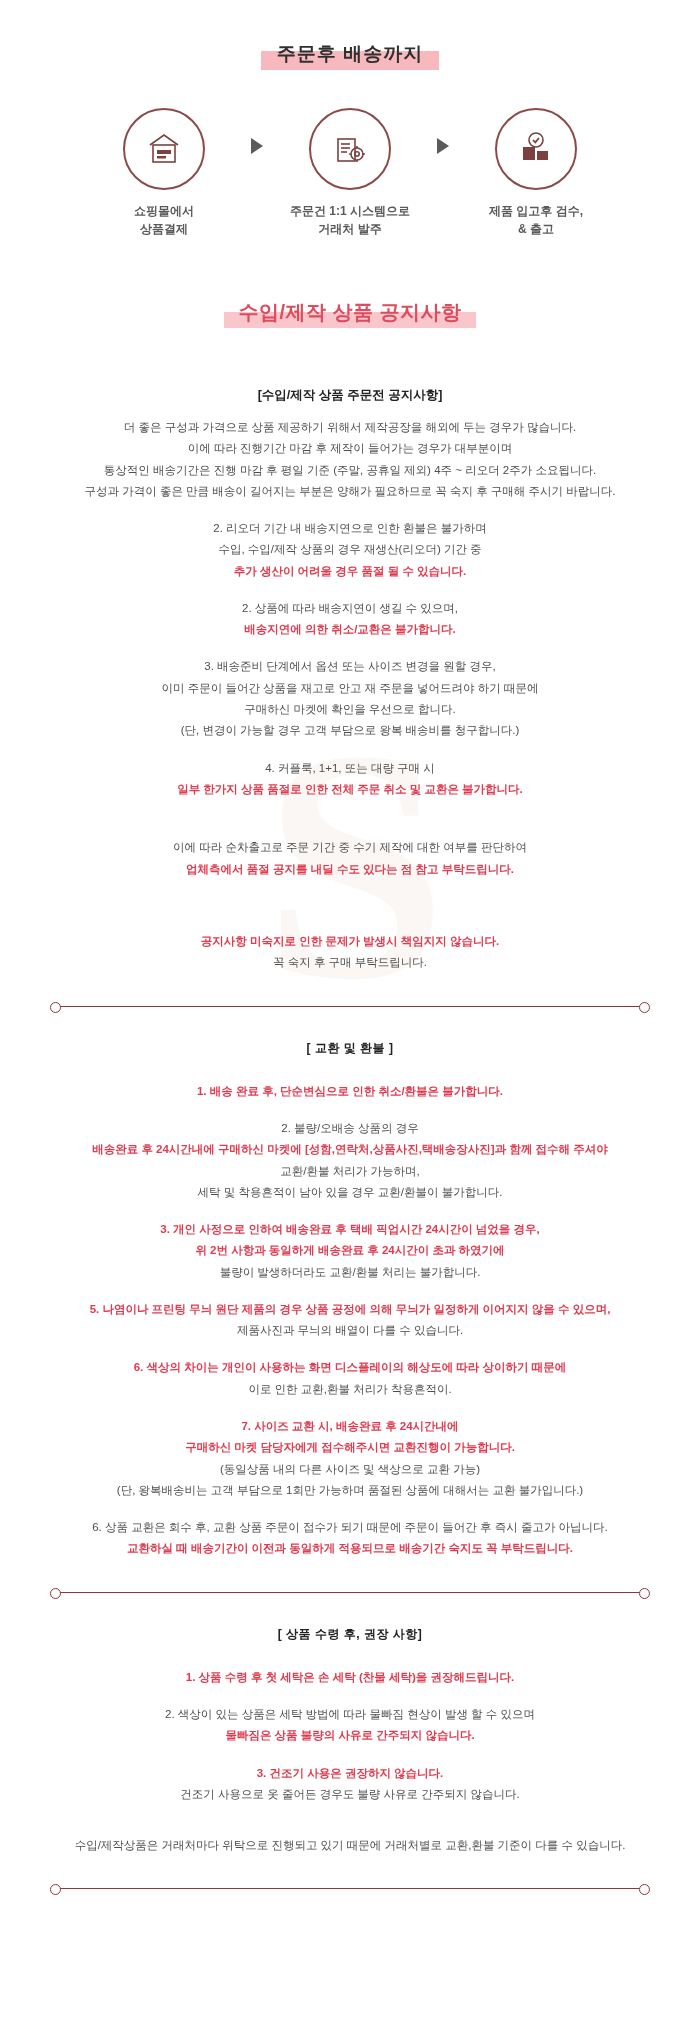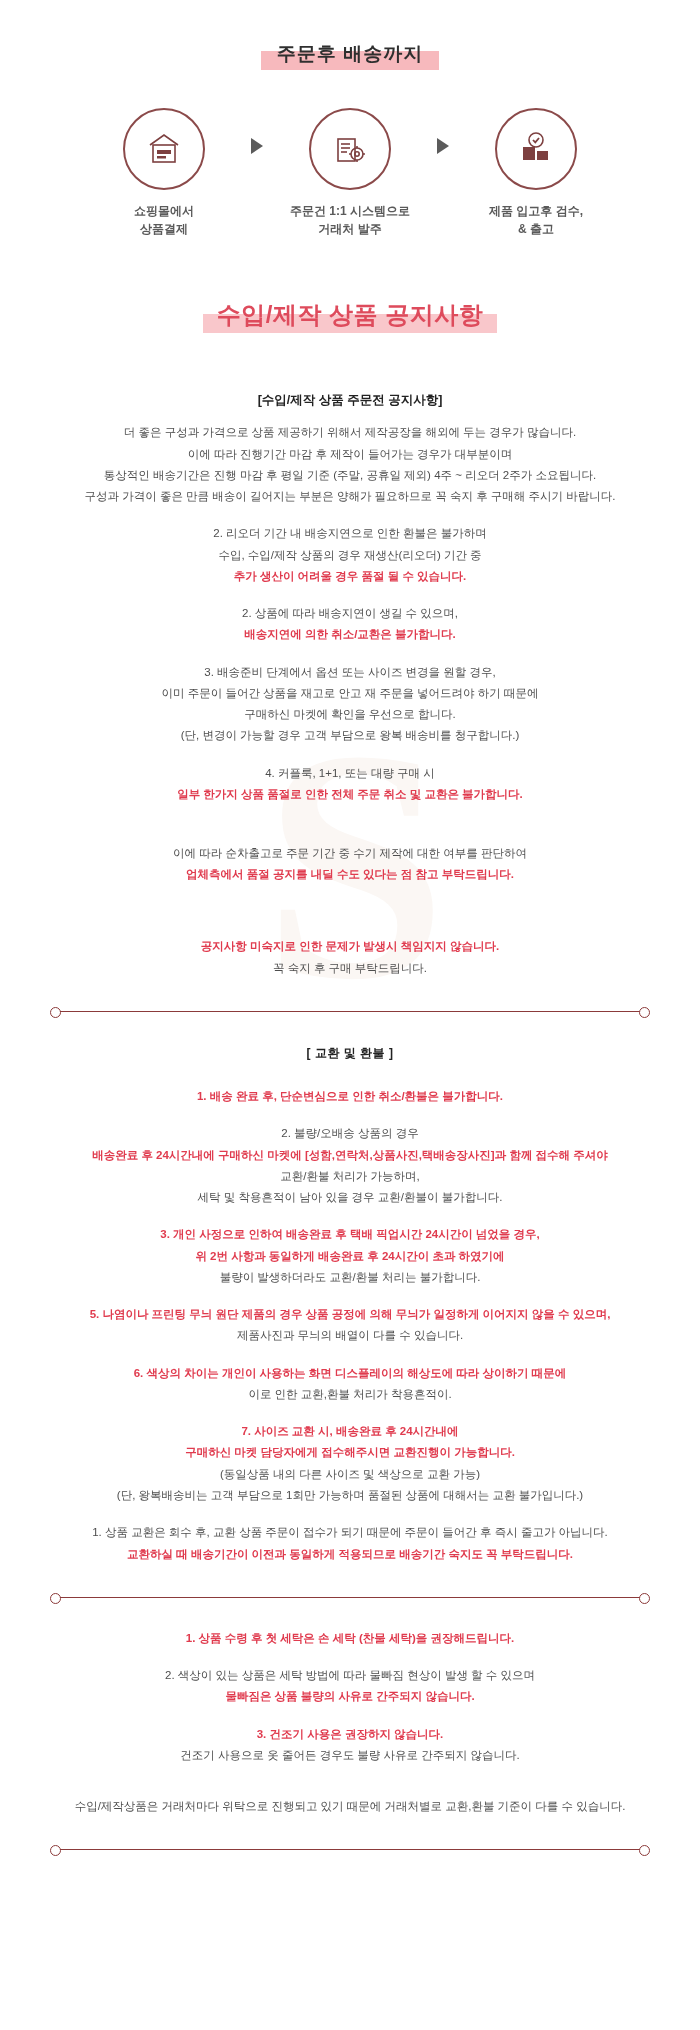--- a/index.html
+++ b/index.html
@@ -88,21 +88,21 @@
     border-left:12px solid #5b5b5b;
   }
 
   
   .section-heading-wrap{
     text-align:center;
     margin-top:60px;
   }
   .section-heading{
     display:inline-block;
-    font-size:24px;
+    font-size:20px;
     font-weight:bold;
     color:#de4b5c;
     letter-spacing:0.5px;
     padding:0 14px 3px 14px;
     background:linear-gradient(to top,#f9c7cb 0%,#f9c7cb 55%,rgba(249,199,203,0) 55%);
     line-height:1.3;
   }
 
   
   .block{
@@ -233,31 +233,32 @@
 
     <div class="block">
       <div class="sub-heading">[ 교환 및 환불 ]</div>
       <div id="exchange-items">
           <div class="para"><span class="red">1. 배송 완료 후, 단순변심으로 인한 취소/환불은 불가합니다.</span></div>
           <div class="para"><span>2. 불량/오배송 상품의 경우</span><br><span class="red">배송완료 후 24시간내에 구매하신 마켓에 [성함,연락처,상품사진,택배송장사진]과 함께 접수해 주셔야</span><br><span>교환/환불 처리가 가능하며,</span><br><span>세탁 및 착용흔적이 남아 있을 경우 교환/환불이 불가합니다.</span></div>
           <div class="para"><span class="red">3. 개인 사정으로 인하여 배송완료 후 택배 픽업시간 24시간이 넘었을 경우,</span><br><span class="red">위 2번 사항과 동일하게 배송완료 후 24시간이 초과 하였기에</span><br><span>불량이 발생하더라도 교환/환불 처리는 불가합니다.</span></div>
           <div class="para"><span class="red">5. 나염이나 프린팅 무늬 원단 제품의 경우 상품 공정에 의해 무늬가 일정하게 이어지지 않을 수 있으며,</span><br><span>제품사진과 무늬의 배열이 다를 수 있습니다.</span></div>
           <div class="para"><span class="red">6. 색상의 차이는 개인이 사용하는 화면 디스플레이의 해상도에 따라 상이하기 때문에</span><br><span>이로 인한 교환,환불 처리가 착용흔적이.</span></div>
           <div class="para"><span class="red">7. 사이즈 교환 시, 배송완료 후 24시간내에</span><br><span class="red">구매하신 마켓 담당자에게 접수해주시면 교환진행이 가능합니다.</span><br><span>(동일상품 내의 다른 사이즈 및 색상으로 교환 가능)</span><br><span>(단, 왕복배송비는 고객 부담으로 1회만 가능하며 품절된 상품에 대해서는 교환 불가입니다.)</span></div>
-          <div class="para"><span>1. 상품 교환은 회수 후, 교환 상품 주문이 접수가 되기 때문에 주문이 들어간 후 즉시 줄고가 아닙니다.</span><br><span class="red">교환하실 때 배송기간이 이전과 동일하게 적용되므로 배송기간 숙지도 꼭 부탁드립니다.</span></div>
+          <div class="para"><span>6. 상품 교환은 회수 후, 교환 상품 주문이 접수가 되기 때문에 주문이 들어간 후 즉시 줄고가 아닙니다.</span><br><span class="red">교환하실 때 배송기간이 이전과 동일하게 적용되므로 배송기간 숙지도 꼭 부탁드립니다.</span></div>
         </div>
     </div>
 
     <div class="divider">
       <span class="dot l"></span>
       <span class="line"></span>
       <span class="dot r"></span>
     </div>
 
     <div class="block">
+      <div class="sub-heading">[ 상품 수령 후, 권장 사항]</div>
       <div id="care-items">
           <div class="para"><span class="red">1. 상품 수령 후 첫 세탁은 손 세탁 (찬물 세탁)을 권장해드립니다.</span></div>
           <div class="para"><span>2. 색상이 있는 상품은 세탁 방법에 따라 물빠짐 현상이 발생 할 수 있으며</span><br><span class="red">물빠짐은 상품 불량의 사유로 간주되지 않습니다.</span></div>
           <div class="para"><span class="red">3. 건조기 사용은 권장하지 않습니다.</span><br><span>건조기 사용으로 옷 줄어든 경우도 불량 사유로 간주되지 않습니다.</span></div>
         </div>
       <div class="gap-s"></div>
       <div class="para">수입/제작상품은 거래처마다 위탁으로 진행되고 있기 때문에 거래처별로 교환,환불 기준이 다를 수 있습니다.</div>
     </div>
 
     <div class="divider">

